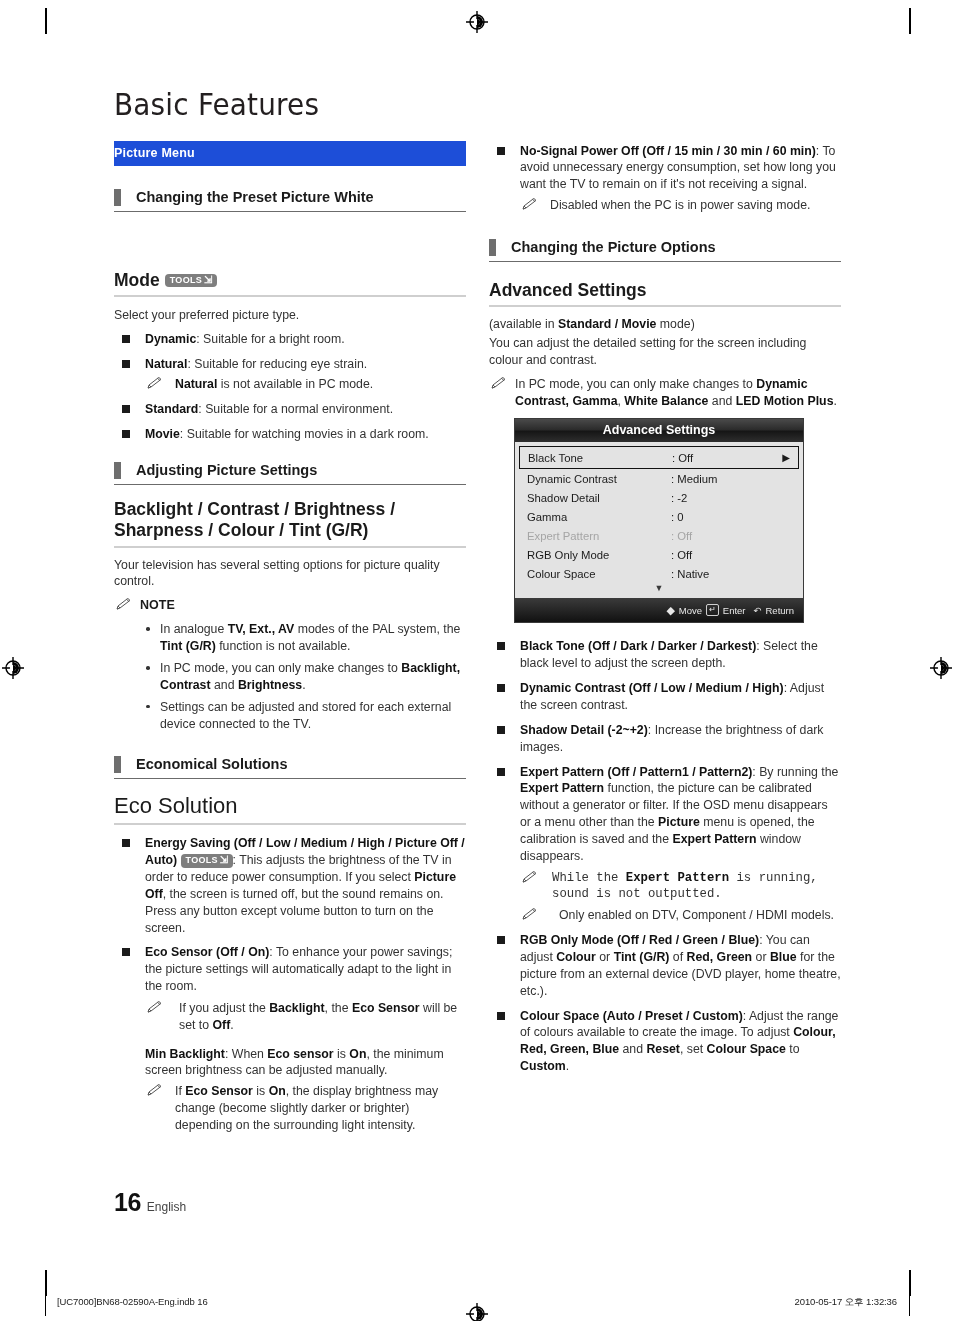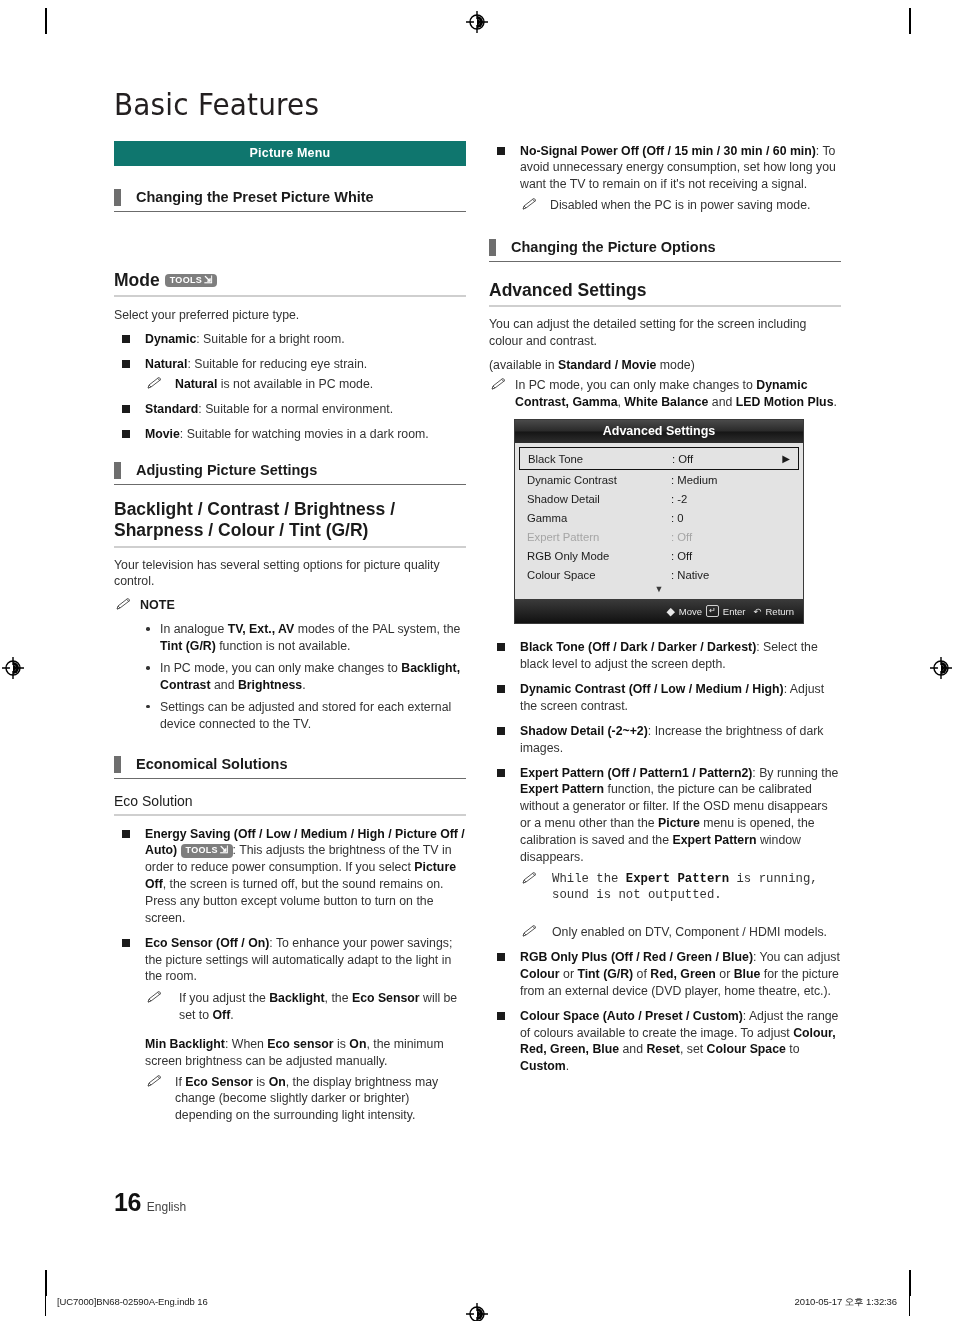--- a/index.html
+++ b/index.html
@@ -23,21 +23,21 @@
     font-family:"DejaVu Sans", sans-serif;font-stretch:condensed;
   }
 
   .cols{position:relative;}
   .col{position:absolute;top:0;width:352px;}
   .col-left{left:0;}
   .col-right{left:375px;}
 
   
   .banner{
-    background:#0f766e;color:#fff;text-align:center;
+    background:#1d4ed8;color:#fff;text-align:left;
     font-size:12.5px;font-weight:bold;letter-spacing:.2px;
     padding:5px 0 6px 0;margin-bottom:22px;
   }
 
   
   .sec-head{
     position:relative;padding:0 0 5px 22px;margin:0 0 14px 0;
     border-bottom:1.6px solid #6b6b6b;
   }
   .sec-head .bar{
@@ -242,21 +242,21 @@
           <li>In analogue <b>TV, Ext., AV</b> modes of the PAL system, the <b>Tint (G/R)</b> function is not available.</li>
           <li>In PC mode, you can only make changes to <b>Backlight, Contrast</b> and <b>Brightness</b>.</li>
           <li>Settings can be adjusted and stored for each external device connected to the TV.</li>
         </ul>
 
         <div class="sec-head" style="margin-top:22px;">
           <span class="bar"></span>
           <span class="txt">Economical Solutions</span>
         </div>
 
-        <div class="big-head thin" style="font-weight:400;font-size:14px;margin-bottom:10px;">Eco Solution</div>
+        <div class="big-head thin" style="font-weight:400;font-size:22px;margin-bottom:10px;">Eco Solution</div>
 
         <ul class="sq">
           <li>
             <b>Energy Saving (Off / Low / Medium / High / Picture Off / Auto)</b>
             <span class="tools"><span>TOOLS</span><span class="g">⇲</span></span><span>: This adjusts the brightness of the TV in order to reduce power consumption. If you select <b>Picture Off</b>, the screen is turned off, but the sound remains on. Press any button except volume button to turn on the screen.</span>
           </li>
           <li>
             <b>Eco Sensor (Off / On)</b><span>: To enhance your power savings; the picture settings will automatically adapt to the light in the room.</span>
             <div class="note" style="margin-top:5px;margin-bottom:6px;padding-left:34px;">
               <svg class="pencil" width="15" height="12" viewBox="0 0 15 12">
@@ -300,24 +300,24 @@
           </li>
         </ul>
 
         <div class="sec-head" style="margin-top:24px;">
           <span class="bar"></span>
           <span class="txt">Changing the Picture Options</span>
         </div>
 
         <div class="big-head" style="margin-top:18px;margin-bottom:9px;">Advanced Settings</div>
 
-        <p>You can adjust the detailed setting for the screen including colour and contrast.</p>
         <p style="margin-bottom:2px;">
           <span>(available in </span><b>Standard / Movie</b><span> mode)</span>
         </p>
+        <p>You can adjust the detailed setting for the screen including colour and contrast.</p>
 
         <div class="note" style="padding-left:26px;">
           <svg class="pencil" width="15" height="12" viewBox="0 0 15 12">
               <path d="M1 11 L4 10 L14 2.4 L11.8 0.4 L2 8 Z" fill="none" stroke="#555" stroke-width="1"></path>
               <path d="M2 8 L4 10" stroke="#555" stroke-width="1"></path>
               <path d="M10.6 1.4 L12.9 3.4" stroke="#555" stroke-width="1"></path>
               <path d="M1 11 L3.1 10.4" stroke="#555" stroke-width="1"></path>
             </svg>
           <span>In PC mode, you can only make changes to </span><b>Dynamic Contrast, Gamma</b><span>, </span><b>White Balance</b><span> and </span><b>LED Motion Plus</b><span>.</span>
         </div>
@@ -383,33 +383,33 @@
             <b>Expert Pattern (Off / Pattern1 / Pattern2)</b><span>: By running the <b>Expert Pattern</b> function, the picture can be calibrated without a generator or filter. If the OSD menu disappears or a menu other than the <b>Picture</b> menu is opened, the calibration is saved and the <b>Expert Pattern</b> window disappears.</span>
             <div class="note" style="margin-top:5px;margin-bottom:4px;padding-left:32px;font-family:Liberation Mono, monospace;">
               <svg class="pencil" width="15" height="12" viewBox="0 0 15 12">
                   <path d="M1 11 L4 10 L14 2.4 L11.8 0.4 L2 8 Z" fill="none" stroke="#555" stroke-width="1"></path>
                   <path d="M2 8 L4 10" stroke="#555" stroke-width="1"></path>
                   <path d="M10.6 1.4 L12.9 3.4" stroke="#555" stroke-width="1"></path>
                   <path d="M1 11 L3.1 10.4" stroke="#555" stroke-width="1"></path>
                 </svg>
               While the <b>Expert Pattern</b> is running, sound is not outputted.
             </div>
-            <div class="note" style="margin-top:20px;margin-bottom:0;padding-left:32px;">
+            <div class="note" style="margin-top:4px;margin-bottom:0;padding-left:32px;text-align:center;">
               <svg class="pencil" width="15" height="12" viewBox="0 0 15 12">
                   <path d="M1 11 L4 10 L14 2.4 L11.8 0.4 L2 8 Z" fill="none" stroke="#555" stroke-width="1"></path>
                   <path d="M2 8 L4 10" stroke="#555" stroke-width="1"></path>
                   <path d="M10.6 1.4 L12.9 3.4" stroke="#555" stroke-width="1"></path>
                   <path d="M1 11 L3.1 10.4" stroke="#555" stroke-width="1"></path>
                 </svg>
               <span>Only enabled on DTV, Component / HDMI models.</span>
             </div>
           </li>
 
           <li>
-            <b>RGB Only Plus (Off / Red / Green / Blue)</b><span>: You can adjust <b>Colour</b> or <b>Tint (G/R)</b> of <b>Red, Green</b> or <b>Blue</b> for the picture from an external device (DVD player, home theatre, etc.).</span>
+            <b>RGB Only Mode (Off / Red / Green / Blue)</b><span>: You can adjust <b>Colour</b> or <b>Tint (G/R)</b> of <b>Red, Green</b> or <b>Blue</b> for the picture from an external device (DVD player, home theatre, etc.).</span>
           </li>
           <li>
             <b>Colour Space (Auto / Preset / Custom)</b><span>: Adjust the range of colours available to create the image. To adjust <b>Colour, Red, Green, Blue</b> and <b>Reset</b>, set <b>Colour Space</b> to <b>Custom</b>.</span>
           </li>
         </ul>
       </div>
 
     </div>
   </div>
 

